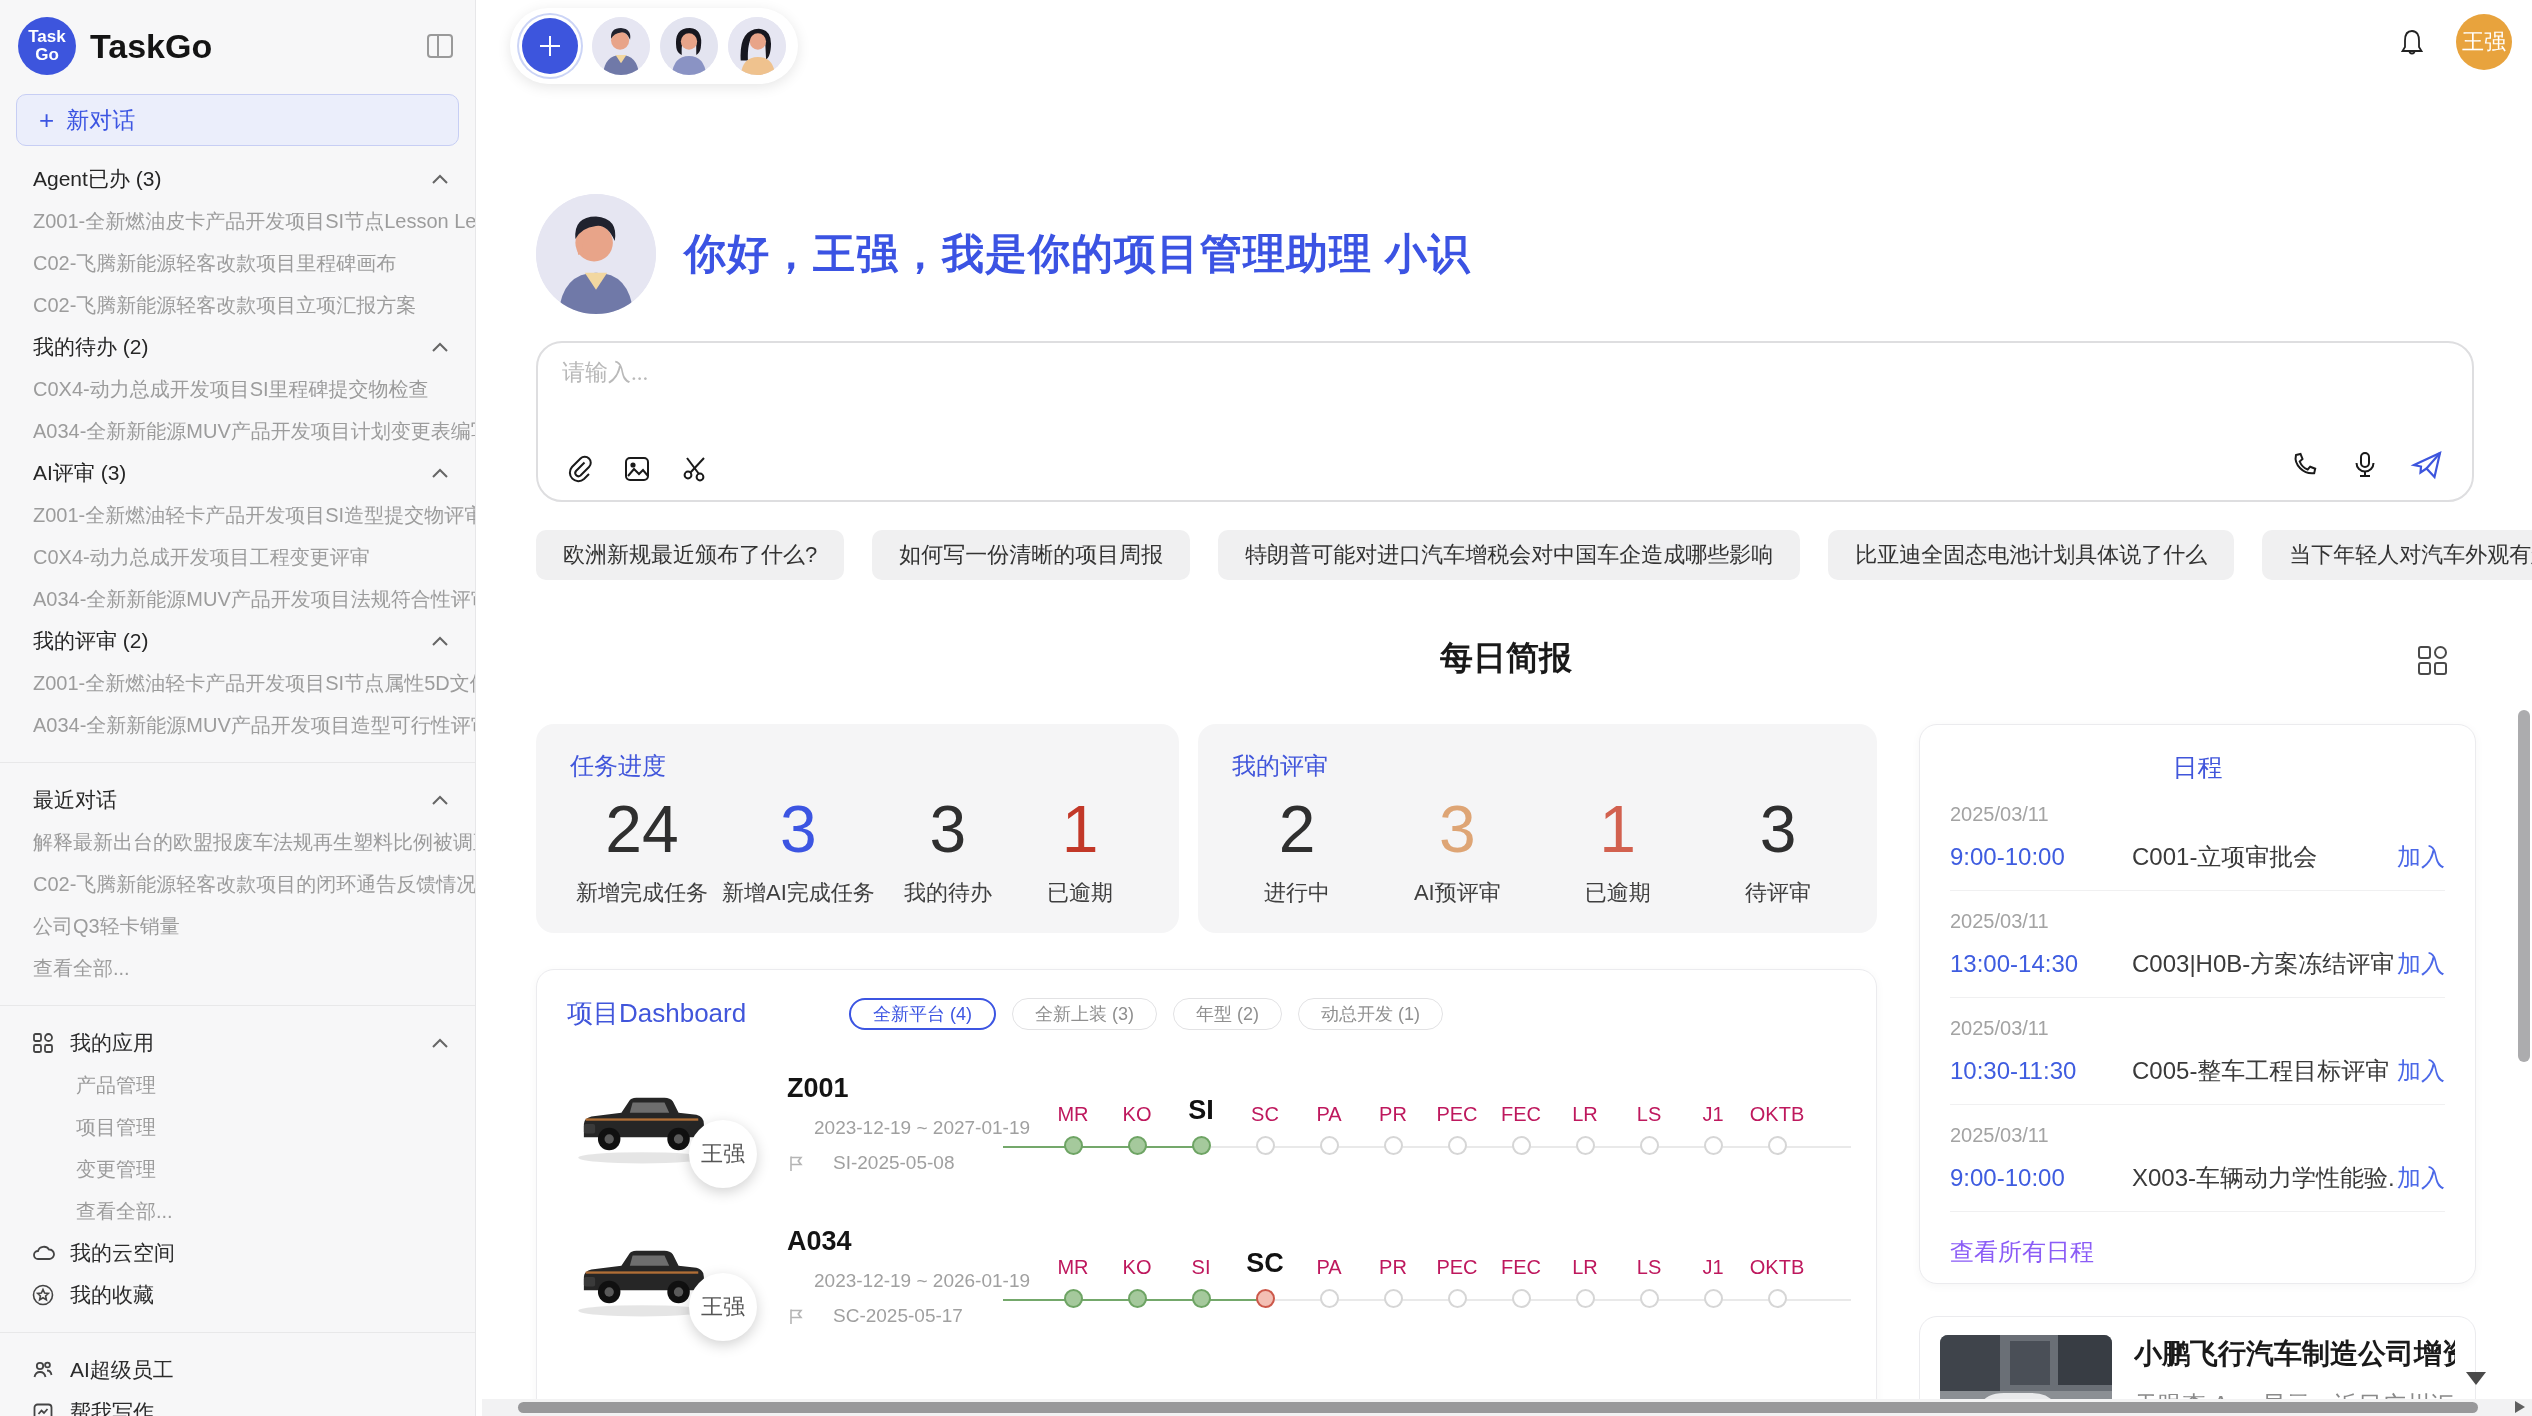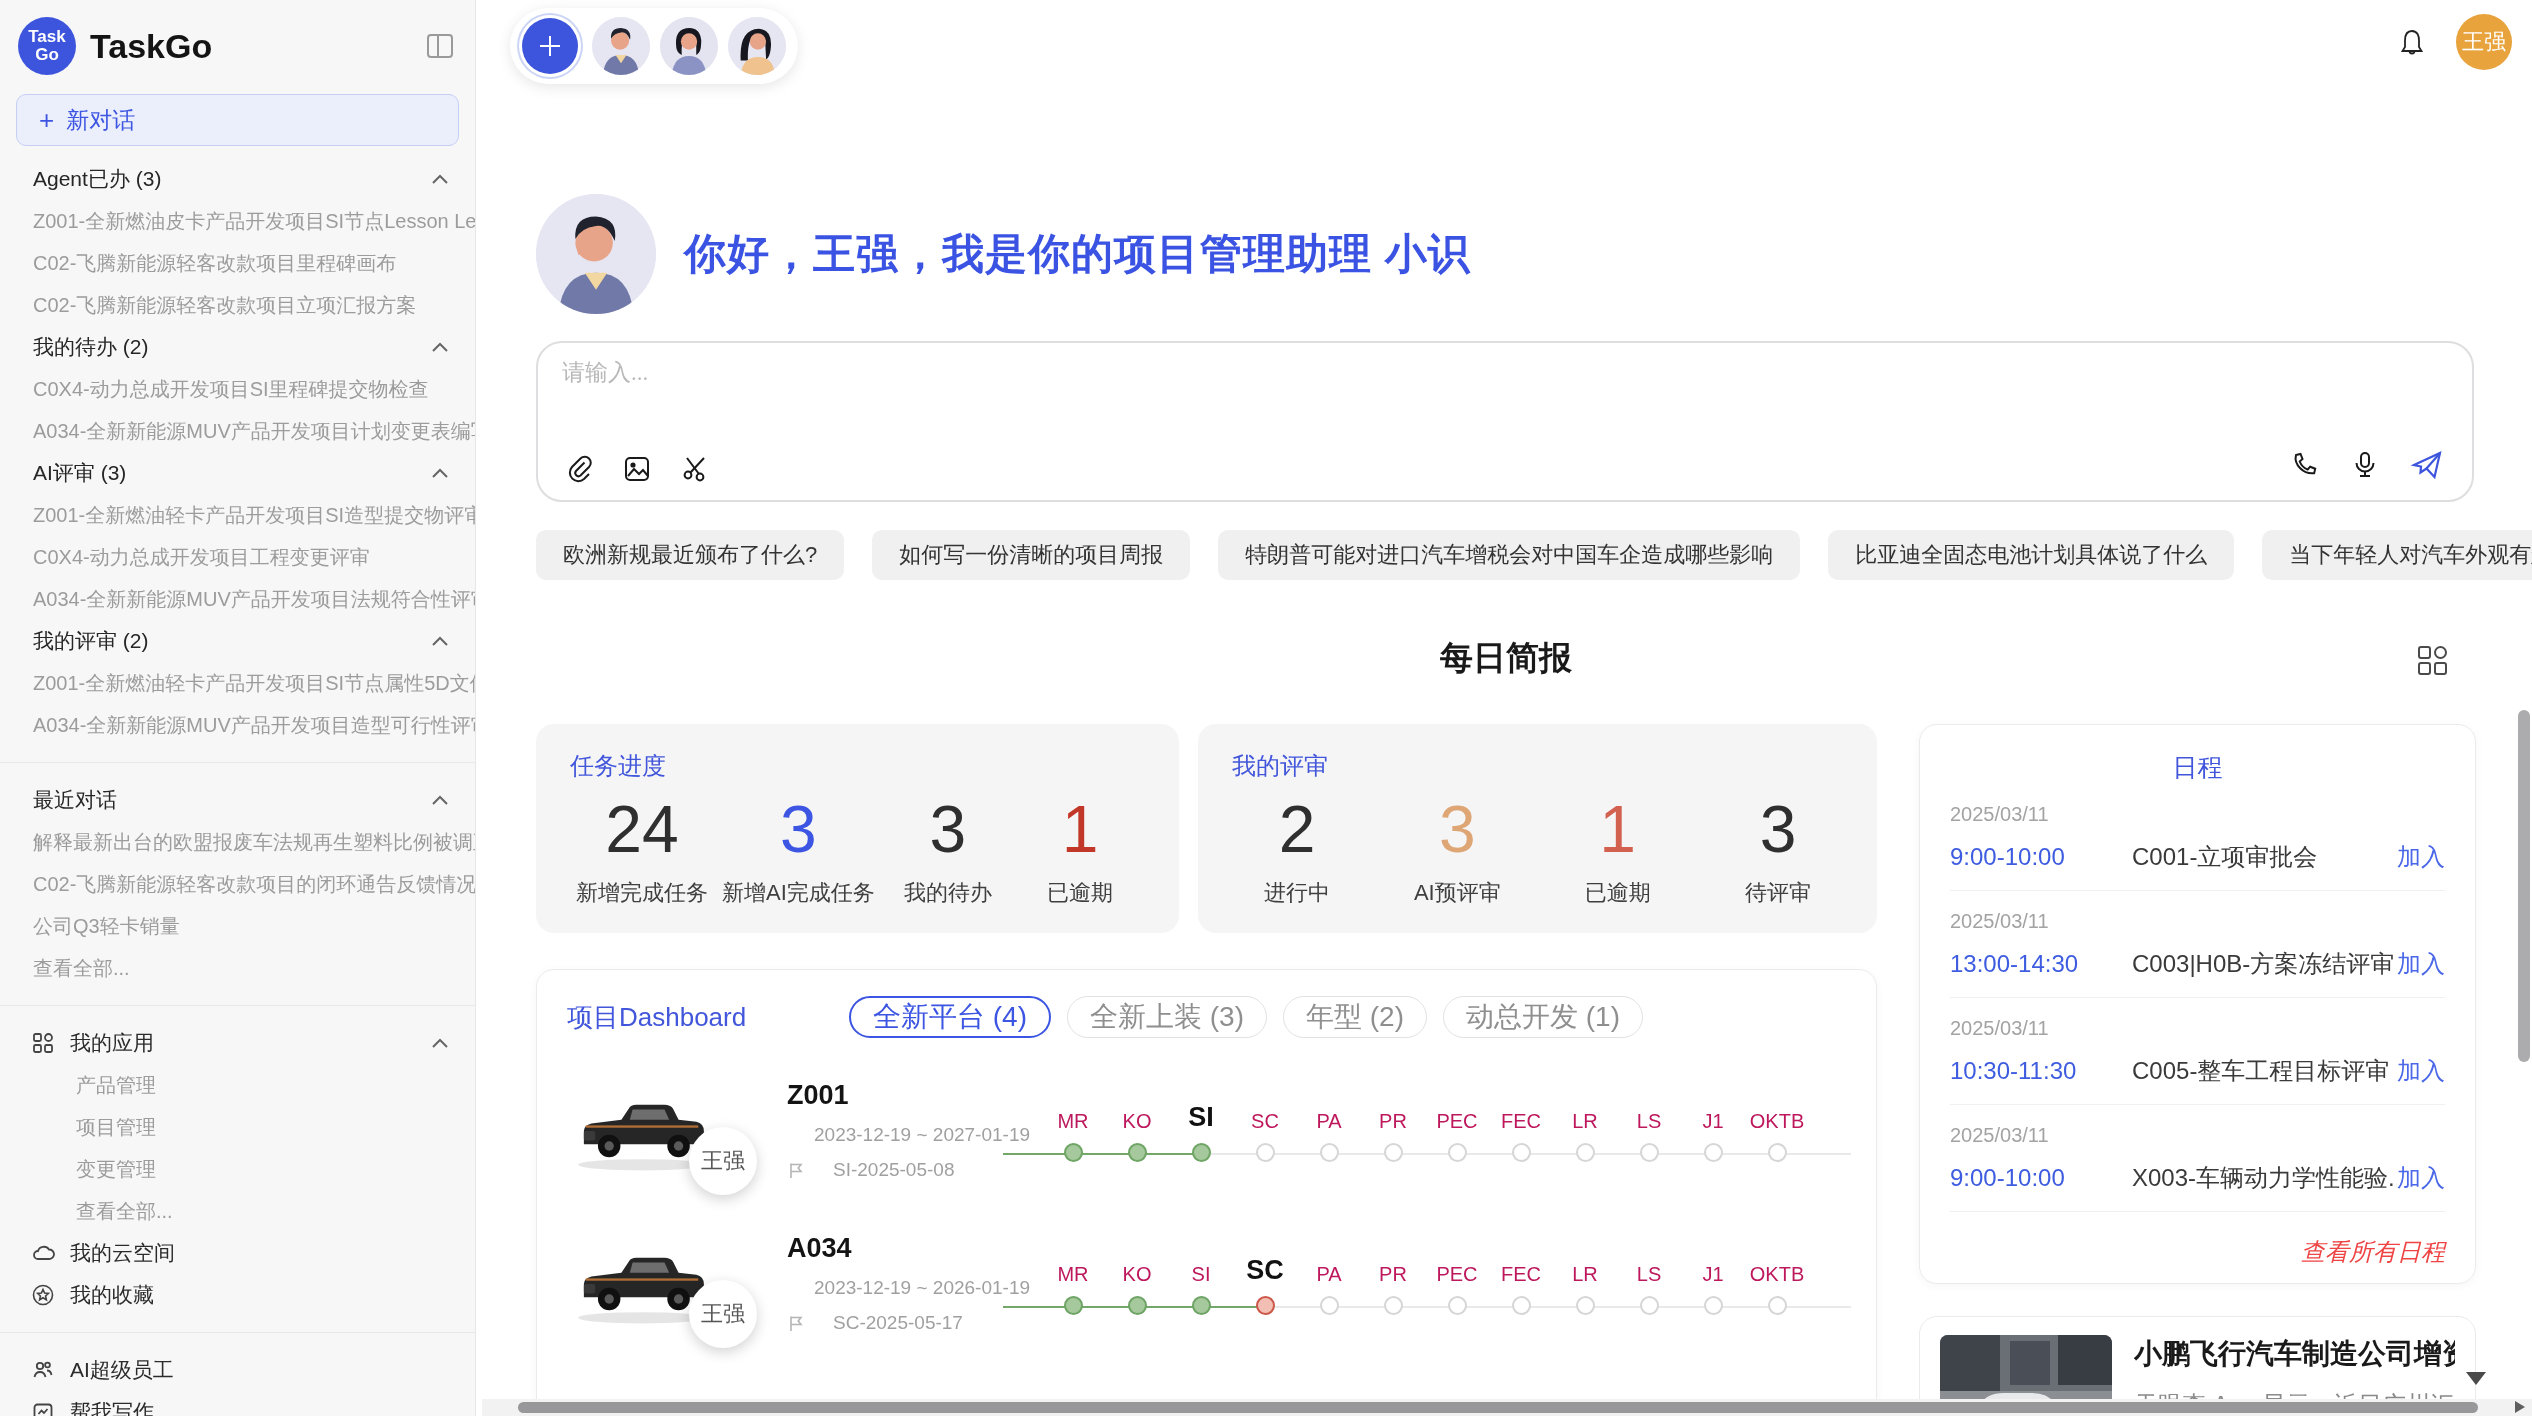--- a/index.html
+++ b/index.html
@@ -84,21 +84,21 @@
   .num.tan { color:#DEA575; } .num.salmon { color:#D2614F; }
   .stat .lbl { font-size:22px; color:#3F3F3F; margin-top:10px; }
 
   
   .dashboard-card { position:absolute; left:536px; top:969px; width:1341px; height:470px;
     background:#fff; border:1px solid #EBEBEE; border-radius:18px;
     box-shadow:0 2px 10px rgba(0,0,0,0.04); padding:26px 30px; overflow:hidden; }
   .dash-head { display:flex; align-items:center; }
   .dash-title { font-size:26px; color:#4156DB; width:282px; }
   .tabs { display:flex; gap:16px; }
-  .tab { height:42px; border-radius:22px; border:1px solid #E2E2E4; color:#8F8F8F; font-size:28px;
+  .tab { height:32px; border-radius:22px; border:1px solid #E2E2E4; color:#8F8F8F; font-size:18px;
     display:flex; align-items:center; padding:4px 22px; background:#fff; cursor:pointer; white-space:nowrap; }
   .tab.active { border:2px solid #3C55E2; color:#3C55E2; }
 
   .proj-row { display:flex; align-items:center; margin-top:42px; position:relative; }
   .proj-img { width:150px; height:96px; position:relative; flex:0 0 auto; }
   .owner-badge { position:absolute; right:-40px; bottom:-16px; width:68px; height:68px; border-radius:50%;
     background:#fff; box-shadow:0 4px 14px rgba(0,0,0,0.18); display:flex; align-items:center;
     justify-content:center; font-size:22px; color:#555; z-index:2; }
   .proj-info { margin-left:70px; width:228px; flex:0 0 auto; }
   .proj-code { font-size:27px; font-weight:700; color:#141414; }
@@ -120,21 +120,21 @@
   
   .schedule-card { position:absolute; left:1919px; top:724px; width:557px; height:560px; background:#fff;
     border:1px solid #EBEBEE; border-radius:18px; box-shadow:0 2px 10px rgba(0,0,0,0.04); padding:26px 30px 0; }
   .sched-title { text-align:center; font-size:25px; color:#4156DB; }
   .sched-item { padding:19px 0 17px; border-bottom:1px solid #F0F0F1; }
   .sched-date { font-size:20px; color:#A3A3A3; }
   .sched-row { display:flex; align-items:center; margin-top:15px; }
   .sched-time { font-size:24px; color:#3E5CE0; width:168px; flex:0 0 auto; }
   .sched-name { font-size:24px; color:#3A3A3A; flex:1; margin-left:14px; white-space:nowrap; overflow:hidden; }
   .join { font-size:24px; color:#4B68E8; cursor:pointer; flex:0 0 auto; }
-  .view-all { text-align:right; font-size:24px; color:#ef4444; padding:24px 0; cursor:pointer;font-style:italic; }
+  .view-all { text-align:left; font-size:24px; color:#8b5cf6; padding:24px 0; cursor:pointer; }
 
   
   .news-card { position:absolute; left:1919px; top:1316px; width:557px; height:160px; background:#fff;
     border:1px solid #EBEBEE; border-radius:18px; padding:18px 20px; display:flex; gap:22px; overflow:hidden; }
   .news-img { width:172px; height:88px; border-radius:8px; overflow:hidden; flex:0 0 auto; }
   .news-body { flex:1; overflow:hidden; }
   .news-title { font-size:28px; font-weight:700; color:#1A1A1A; white-space:nowrap; }
   .news-snippet { font-size:24px; color:#8A8A8A; margin-top:16px; white-space:nowrap; overflow:hidden; }
 
   

